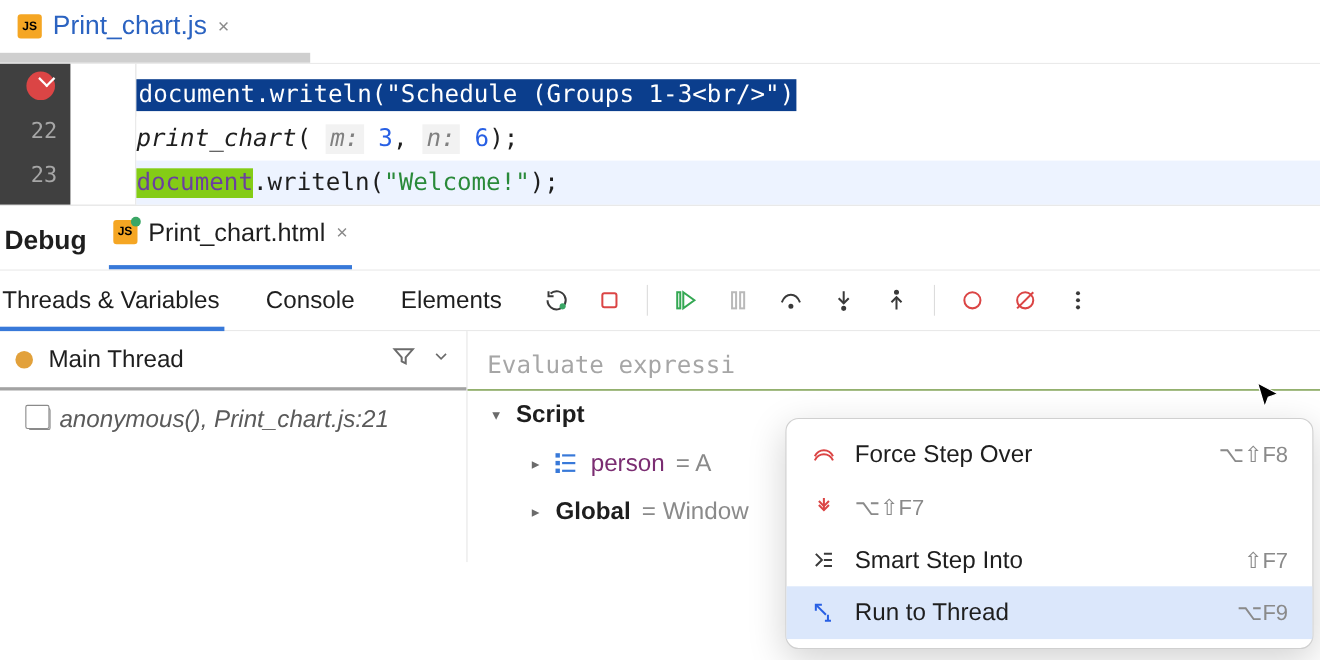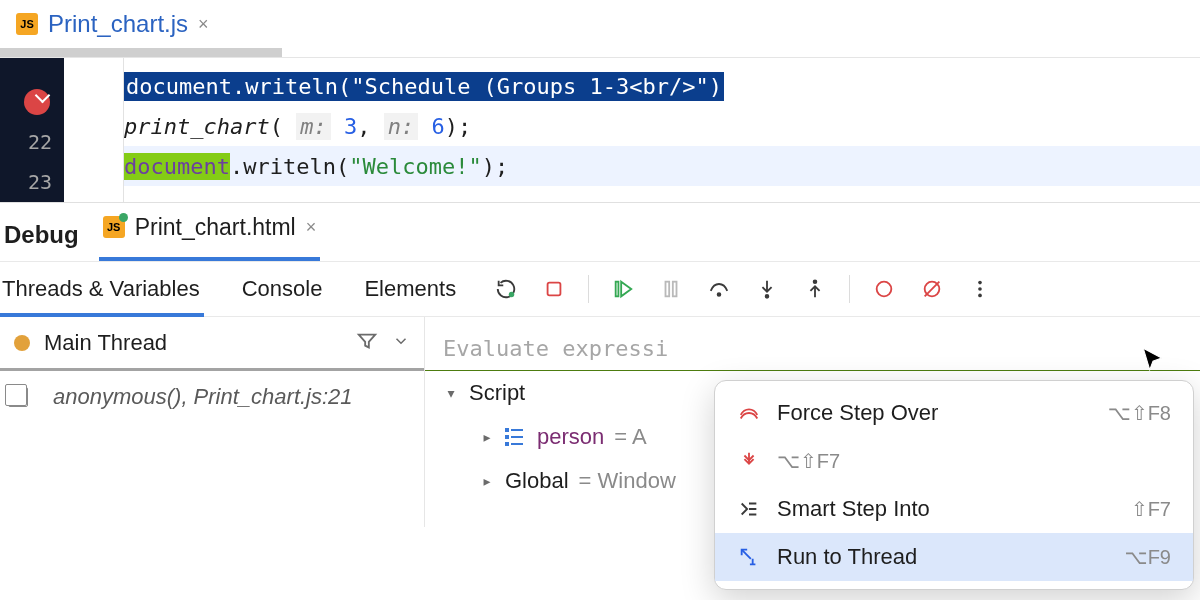--- a/index.html
+++ b/index.html
@@ -8,21 +8,21 @@
   .editor-tabs { display: flex; align-items: center; height: 48px; padding: 0 16px; gap: 16px; }
   .editor-tab { display: flex; align-items: center; gap: 10px; height: 100%; }
   .editor-tab .file-icon { width: 22px; height: 22px; background: #f5a623; border-radius: 3px; display: flex; align-items: center; justify-content: center; font-size: 11px; font-weight: 700; color: #000; font-family: sans-serif; }
   .editor-tab .tab-title { font-size: 24px; color: #2b63c1; }
   .editor-tab .tab-close { color: #8a8a8a; font-size: 18px; cursor: pointer; }
   
   .scrollbar-track { height: 9px; background: #fff; position: relative; }
   .scrollbar-thumb { position: absolute; left: 0; top: 0; width: 282px; height: 9px; background: #cfcfcf; border-radius: 0; }
   
   .code-editor { display: flex; border-top: 1px solid #e5e5e5; }
-  .gutter { width: 64px; background: #0f172a; padding-top: 24px; }
+  .gutter { width: 64px; background: #404040; padding-top: 0; }
   .gutter-row { height: 40px; display: flex; align-items: center; justify-content: flex-end; padding-right: 12px; font-family: "SF Mono", "Menlo", monospace; font-size: 20px; color: #a6a6a6; position: relative; }
   .breakpoint-bubble { position: absolute; left: 24px; width: 26px; height: 26px; background: #db4545; border-radius: 50%; }
   .breakpoint-bubble::after { content:""; position:absolute; top:1px; right:2px; width:9px; height:9px; border-left:2px solid #fff; border-bottom:2px solid #fff; transform: rotate(-45deg);}
   .code-gutter-border { width: 60px; border-right: 1px solid #e2e2e2;}
   .code-lines { flex: 1; padding-top: 8px; font-family: "SF Mono","Menlo",monospace; font-size: 22px; }
   .code-line { height: 40px; display: flex; align-items: center; padding-left: 0; white-space: pre; }
   .hl-exec { background: #0b3e8d; display:inline-block; padding: 2px 2px;}
   .hl-exec .tok { color: #fff;}
   .line22 { background: #fff; }
   .line23 { background: #edf3ff; }
@@ -51,30 +51,30 @@
   .icon-btn { width:28px; height:28px; display:flex; align-items:center; justify-content:center; color:#3a3a3a;}
   .icon-btn svg { width:22px; height:22px; }
   .sep { width:1px; height:28px; background:#dcdcdc; }
   
   .debug-body { display:flex; height: 210px;}
   .frames-pane { width: 425px; border-right:1px solid #e6e6e6; }
   .thread-row { display:flex; align-items:center; height:54px; padding:0 14px; gap:14px; border-bottom:3px solid #a3a3a3;}
   .thread-dot { width:16px; height:16px; border-radius:50%; background:#e2a13b; flex-shrink:0;}
   .thread-name { font-size:22px; flex:1;}
   .filter-icon, .chev-icon { color:#6b6b6b;}
-  .stack-row { display:flex; align-items:center; height:52px; padding:0 8px; gap:25px; font-size:22px; color:#5a5a5a;}
+  .stack-row { display:flex; align-items:center; height:52px; padding:0 26px; gap:8px; font-size:22px; color:#5a5a5a;}
   .stack-row .stack-icon{width:20px; height:20px; border:1.5px solid #8a8a8a; border-radius:2px; position:relative;}
   .stack-row .stack-icon::before{content:""; position:absolute; left:-4px; top:-4px; width:20px; height:20px; border:1.5px solid #8a8a8a; border-radius:2px; background:#fff;}
   .stack-row em{font-style:italic;}
   
   .vars-pane { flex:1; padding: 10px 0 0 0; font-size:22px;}
   .eval-row { height:44px; display:flex; align-items:center; padding:0 18px; color:#a6a6a6; font-family:"SF Mono","Menlo",monospace; border-bottom:1px solid #4d7c0f;}
   .tree-row { height:44px; display:flex; align-items:center; gap:10px; padding-left: 18px; font-family:-apple-system, BlinkMacSystemFont, "Segoe UI", sans-serif;}
   .tree-row .chev{ width:16px; text-align:center; color:#6b6b6b; font-size:14px;}
-  .tree-row .lbl{ color:#1e1e1e;}
+  .tree-row .lbl{ color:#1e1e1e;font-weight:bold;}
   .tree-row .tok-varname{ color:#7b2d72;}
   .tree-row .tok-grey{ color:#8a8a8a;}
   .mini-list-icon{width:18px; height:18px; display:inline-flex; flex-direction:column; justify-content:space-between; margin-right:4px;}
   .mini-list-icon span{display:flex; align-items:center; gap:2px;}
   .mini-list-icon i{width:4px;height:4px; background:#3879d9; font-style:normal;}
   .mini-list-icon b{flex:1; height:2px; background:#3879d9;}
   
   .popup-menu { position:absolute; left:714px; top:380px; width:480px; background:#fff; border:1px solid #d0d0d0; border-radius:12px; box-shadow:0 10px 34px rgba(0,0,0,.18); padding:8px 0; z-index:50;}
   .menu-item { display:flex; align-items:center; height:48px; padding:0 22px; gap:16px; font-size:22px;}
   .menu-item.highlight { background:#dbe7fb; }

